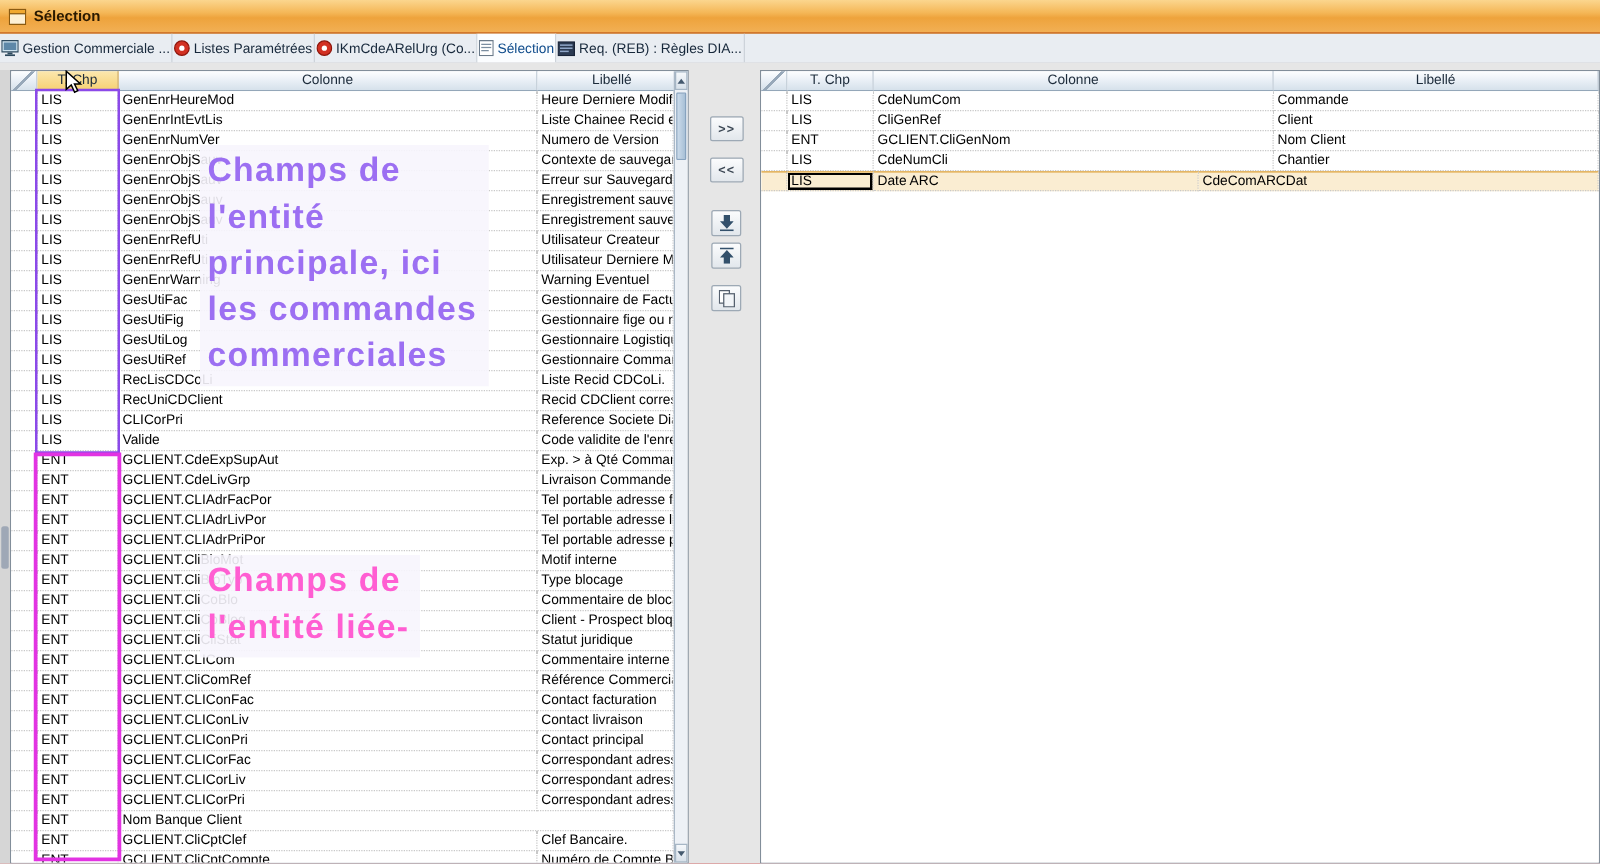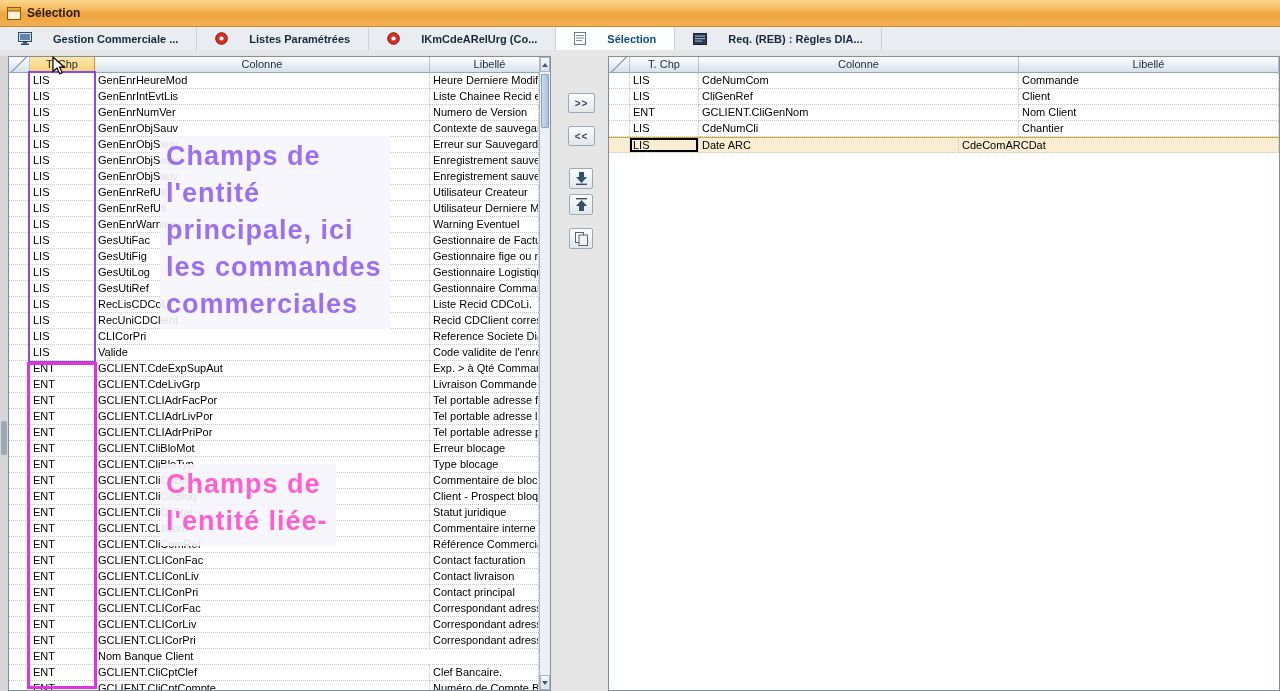--- a/index.html
+++ b/index.html
@@ -10,22 +10,22 @@
 
   
   #titlebar { position:absolute; top:0; left:0; width:1280px; height:27px;
     background:linear-gradient(180deg,#FBD68E 0%,#F4B656 40%,#EEA33C 55%,#F2B055 100%);
     border-bottom:1px solid #D08A20; display:flex; align-items:center; gap:6px; padding:0 7px;
     font-size:12px; font-weight:600; color:#2B1A00; }
 
   
   #tabbar { position:absolute; top:27px; left:0; width:1280px; height:24px; background:#E9EDF2;
     border-bottom:1px solid #C7CED6; display:flex; align-items:stretch; }
-  .tab { display:flex; align-items:center; gap:21px; padding:0 18px; font-size:11px; color:#17283B;
-    border-right:1px solid #CDD3DA; white-space:nowrap;font-weight:bold; }
+  .tab { display:flex; align-items:center; gap:3px; padding:0 1px; font-size:11px; color:#17283B;
+    border-right:1px solid #CDD3DA; white-space:nowrap; }
   .tab.active { background:#FBFDFF; color:#0F4C8C; }
   .icon { display:inline-flex; align-items:center; }
 
   
   #main { position:absolute; top:50px; left:0; width:1280px; height:641px; background:#E6E6E6; }
 
   
   #edge-scrollbar { position:absolute; left:0; top:6px; width:8px; height:635px; background:#D6D6D6; }
   #edge-thumb { position:absolute; left:1px; top:365px; width:6px; height:34px; background:#9FA8B6; border-radius:2px; }
 
@@ -76,21 +76,21 @@
     background:linear-gradient(180deg,#FBFCFD,#E2E7EC); border:1px solid #9DA9B5; border-radius:2px;
     font-family:"Liberation Sans",sans-serif; font-size:10px; font-weight:bold; letter-spacing:1px; color:#3A4653; }
   #btn-addall    { left:568px; top:43px;  width:27px; height:20px; }
   #btn-removeall { left:568px; top:76px;  width:27px; height:20px; }
   #btn-movedown  { left:569px; top:118px; width:24px; height:21px; }
   #btn-moveup    { left:569px; top:144px; width:24px; height:21px; }
   #btn-copy      { left:569px; top:178px; width:24px; height:21px; }
 
   
   .annotation { position:absolute; font-weight:bold; font-size:27px; line-height:37px;
-    letter-spacing:1px; padding:2px 9px 6px 6px; background:rgba(247,245,253,0.90);margin-top:20px; }
+    letter-spacing:1px; padding:2px 9px 6px 6px; background:rgba(247,245,253,0.90); }
   #annotation-primary { left:160px; top:66px; }
   #annotation-linked  { left:160px; top:394px; }
 
   
   .selrect { position:absolute; pointer-events:none; }
   #sel-primary { left:28px; top:21px;  width:68px; height:292px; border:2px solid #8B49E9; }
   #sel-linked  { left:27px; top:312px; width:70px; height:327px; border:3px solid #E233E2; }
 
   #cursor { position:absolute; left:52px; top:6px; pointer-events:none; }
 </style>
@@ -312,21 +312,21 @@
           <div class="trow">
             <div class="tcell c0"></div>
             <div class="tcell c1">ENT</div>
             <div class="tcell c2">GCLIENT.CLIAdrPriPor</div>
             <div class="tcell c3">Tel portable adresse pri</div>
           </div>
           <div class="trow">
             <div class="tcell c0"></div>
             <div class="tcell c1">ENT</div>
             <div class="tcell c2">GCLIENT.CliBloMot</div>
-            <div class="tcell c3">Erreur blocage</div>
+            <div class="tcell c3">Motif interne</div>
           </div>
           <div class="trow">
             <div class="tcell c0"></div>
             <div class="tcell c1">ENT</div>
             <div class="tcell c2">GCLIENT.CliBloTyp</div>
             <div class="tcell c3">Type blocage</div>
           </div>
           <div class="trow">
             <div class="tcell c0"></div>
             <div class="tcell c1">ENT</div>

